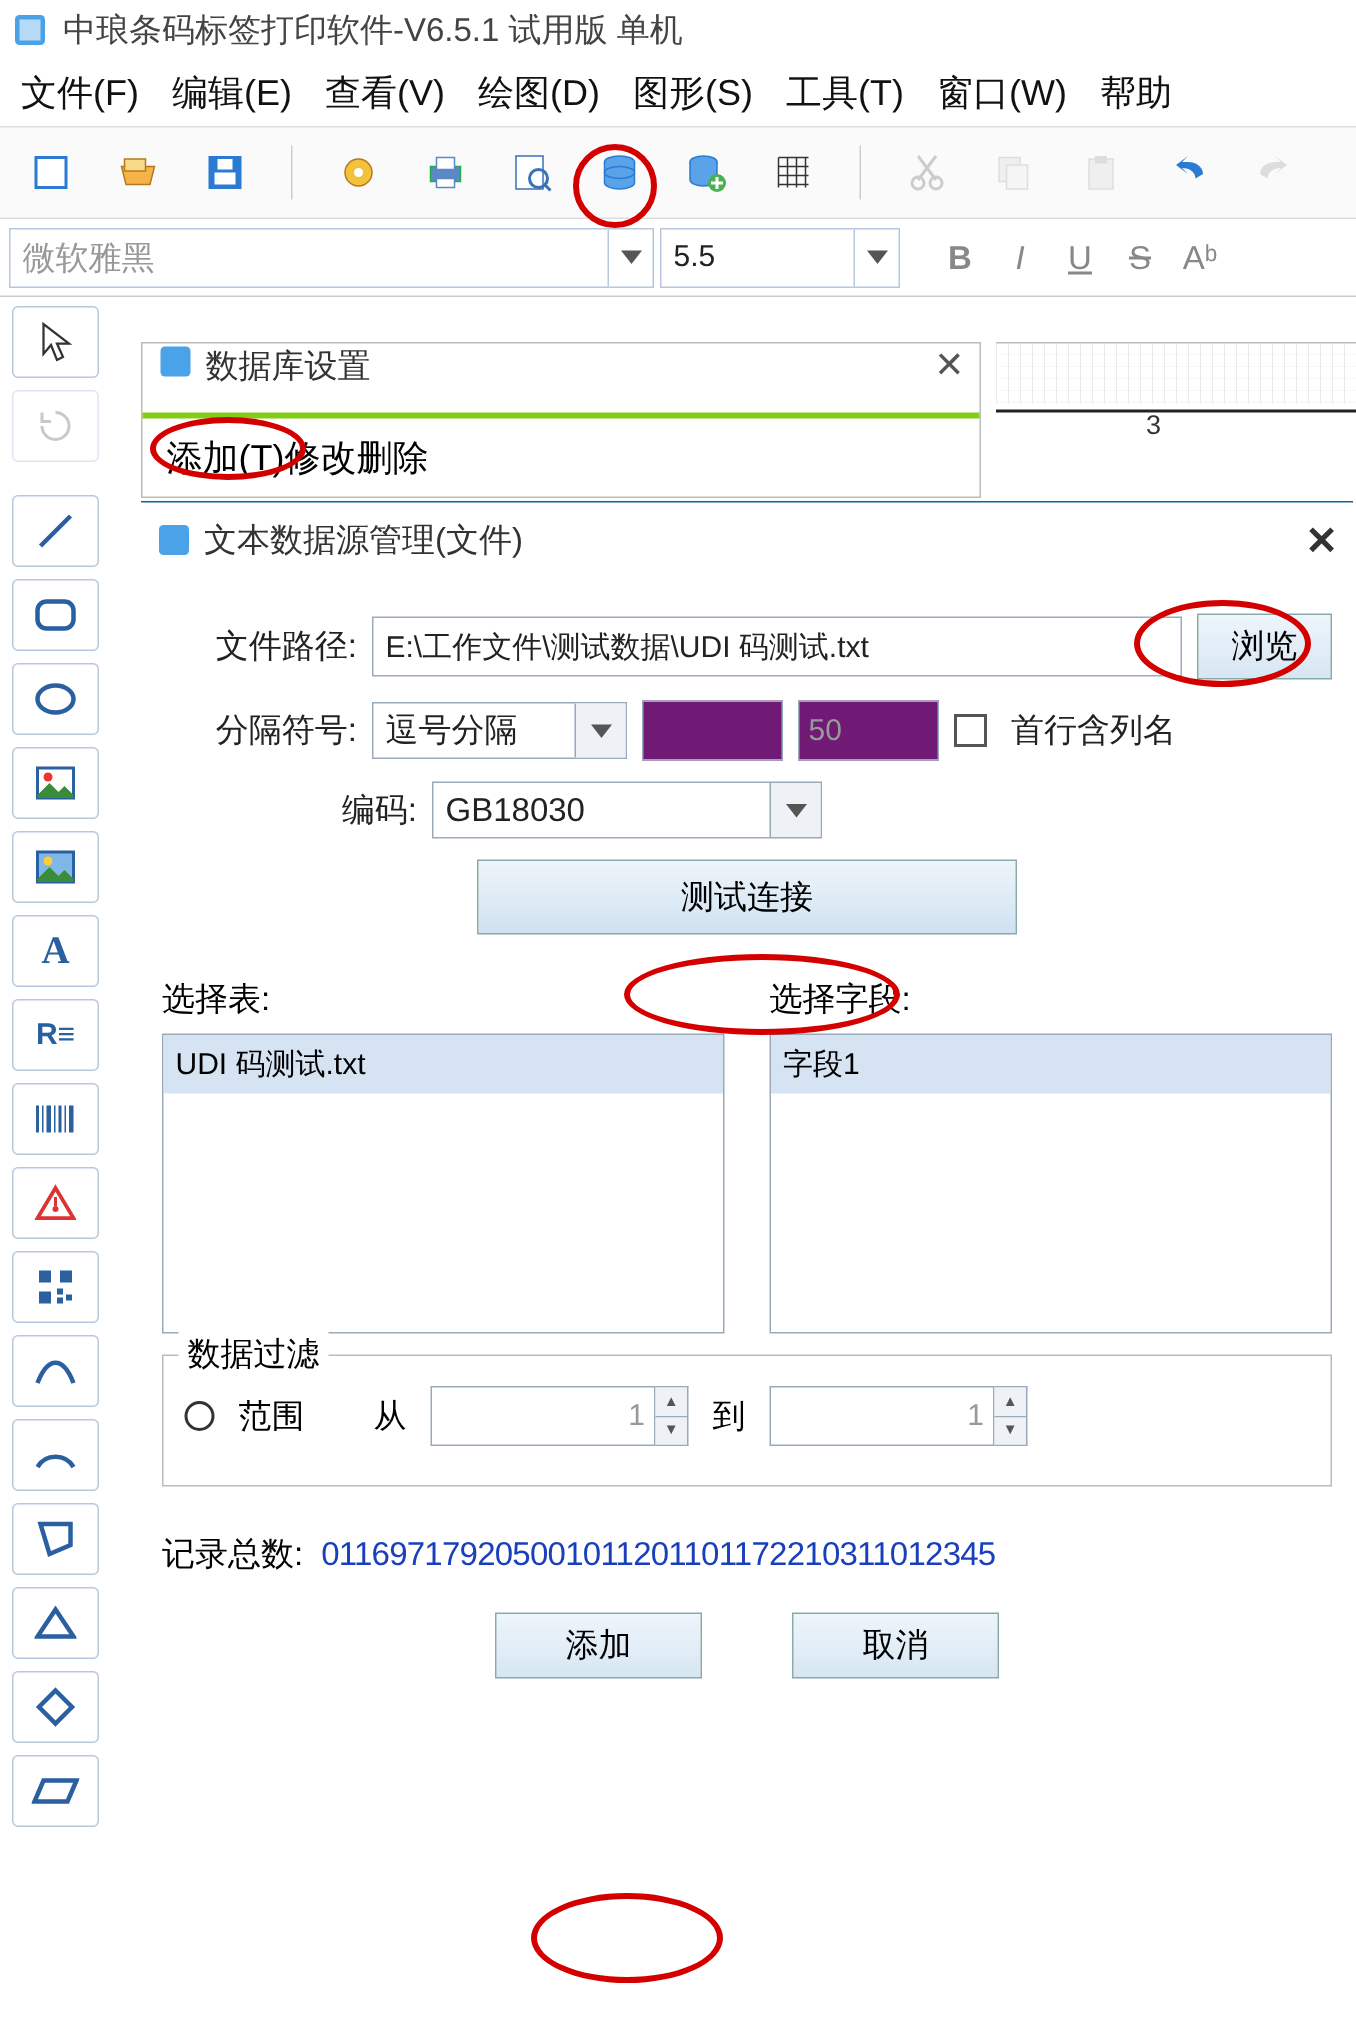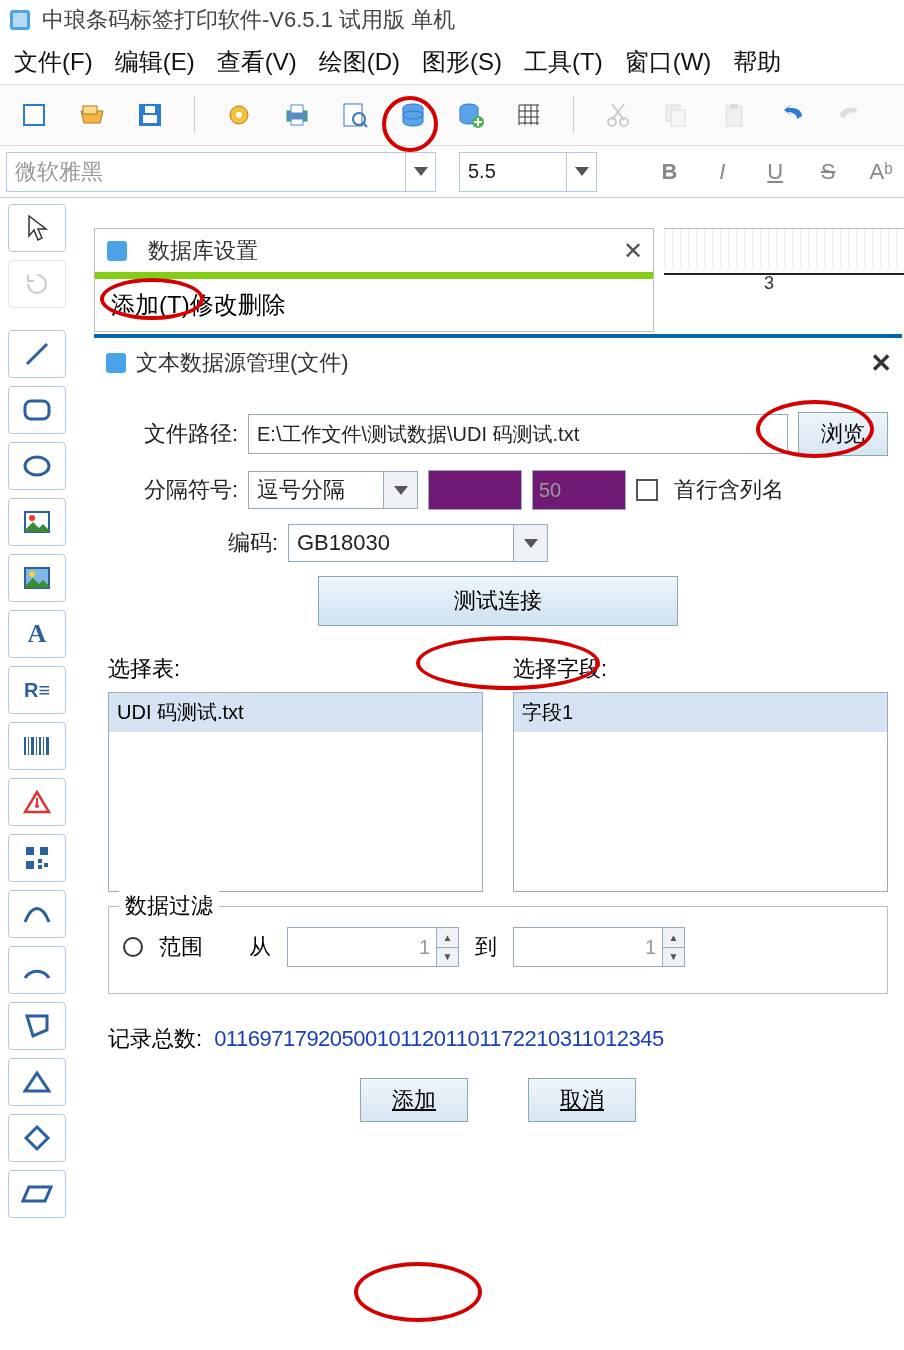--- a/index.html
+++ b/index.html
@@ -13,21 +13,21 @@
 
 .menubar { display: flex; gap: 22px; padding: 6px 14px; font-size: 24px; color: #111; }
 .menubar-item { cursor: default; }
 
 
 .toolbar { display: flex; align-items: center; gap: 26px; padding: 8px 18px; border-top: 1px solid #ddd; border-bottom: 1px solid #ddd; background: #fafafa; height: 62px; }
 .tb-btn { width: 32px; height: 32px; display: flex; align-items: center; justify-content: center; border: none; background: none; }
 .tb-sep { width: 1px; height: 36px; background: #ccc; margin: 0 2px; }
 
 
-.fontrow { display: flex; align-items: center; gap: 19px; padding: 4px 6px; border-bottom: 1px solid #ccc; height: 52px; }
+.fontrow { display: flex; align-items: center; gap: 0; padding: 4px 6px; border-bottom: 1px solid #ccc; height: 52px; }
 .font-combo { flex: 0 0 430px; height: 40px; border: 1px solid #b5c8de; background: #fff; display: flex; align-items: center; padding: 0 8px; color: #999; font-size: 22px; position: relative; }
 .font-combo .dd { position: absolute; right: 0; top: 0; bottom: 0; width: 30px; border-left: 1px solid #b5c8de; display: flex; align-items: center; justify-content: center; }
 .size-combo { width: 160px; height: 40px; border: 1px solid #b5c8de; display: flex; align-items: center; padding: 0 8px; font-size: 20px; color: #222; position: relative; margin-left: 4px;}
 .size-combo .dd { position: absolute; right: 0; top: 0; bottom: 0; width: 30px; border-left: 1px solid #b5c8de; display: flex; align-items: center; justify-content: center; }
 .fmt { color: #888; font-size: 22px; width: 40px; text-align: center; }
 
 
 .main { display: flex; }
 .side { width: 74px; display: flex; flex-direction: column; gap: 4px; padding-top: 6px; align-items: center; }
 .tool { width: 58px; height: 48px; border: 1px solid #b5c8de; border-radius: 4px; background: #fff; display: flex; align-items: center; justify-content: center; }
@@ -35,28 +35,28 @@
 .side-gap { height: 14px; }
 
 
 .canvas-hint { position: absolute; left: 664px; top: 228px; right: 0; height: 90px; border-top: 1px solid #bbb; }
 .canvas-hint .ruler-bg { height: 40px; background: repeating-linear-gradient(90deg,#ccc 0 1px,transparent 1px 8px),repeating-linear-gradient(0deg,#eee 0 1px,transparent 1px 8px); opacity:.4; }
 .canvas-hint .tick { position:absolute; top:44px; left:100px; font-size:18px; color:#333;}
 .canvas-hint .ruler-line { height:2px;background:#222;margin-top:4px;}
 
 
 .dlg-db { position: absolute; left: 94px; top: 228px; width: 560px; background: #fff; border: 1px solid #bbb; }
-.dlg-db-header { display: flex; align-items: center; height: 50px; padding: 0 10px; border-bottom: 7px solid #84cc16; gap: 11px; }
+.dlg-db-header { display: flex; height: 50px; padding: 0 10px; border-bottom: 4px solid #84cc16; }
 .dlg-db-header .x { margin-left: auto; font-size: 24px; color: #555; }
 .dlg-db-header .t { font-size: 22px; color: #333; margin-left: 8px; }
 .dlg-db-menu { display: flex; padding: 10px 16px; font-size: 24px; }
 .dlg-db-menu .mi { }
 
 
-.dlg-ds { position: absolute; left: 94px; top: 334px; right: 2px; bottom: 0; background: #fff; border-top: 4px solid #0369a1; }
+.dlg-ds { position: absolute; left: 94px; top: 334px; right: 2px; bottom: 0; background: #fff; border-top: 1px solid #0369a1; }
 .dlg-ds-header { display: flex; align-items: center; height: 50px; padding: 0 10px; }
 .dlg-ds-header .t { font-size: 22px; color: #333; margin-left: 8px; }
 .dlg-ds-header .x { margin-left: auto; font-size: 26px; color: #333; font-weight: bold; }
 
 .form { padding: 10px 14px 6px 14px; font-size: 22px; color: #222; }
 .row { display: flex; align-items: center; margin: 14px 0; gap: 10px; }
 .lbl { width: 130px; text-align: right; }
 .txt { flex: 1; height: 40px; border: 1px solid #9ab; background: #fff; padding: 4px 8px; font-size: 20px; color: #222; display:flex; align-items:center; }
 .btn { height: 44px; padding: 0 22px; border: 1px solid #8aa; background: linear-gradient(#eef5fb,#d7e6f3); font-size: 22px; color: #000; }
 .combo { height: 38px; border: 1px solid #9ab; display: flex; align-items: center; padding: 0 8px; position: relative; background:#fff;}
@@ -82,21 +82,21 @@
 .spin { display:flex; align-items:center; }
 .spin input { width: 150px; height: 40px; border:1px solid #9ab; text-align:right; padding:0 6px; font-size:20px; color:#999;}
 .spin .ud { width:22px; height:40px; border:1px solid #9ab; border-left:none; display:flex; flex-direction:column;}
 .spin .ud div { flex:1; display:flex;align-items:center;justify-content:center;font-size:10px;background:#eef2f7;color:#555;}
 .spin .ud div:first-child{border-bottom:1px solid #9ab;}
 
 .sample-row { padding: 14px 14px; font-size: 22px; display:flex; gap:12px; align-items:center; }
 .sample-val { color: #1a3fbc; font-size: 22px; letter-spacing: -0.5px; white-space: nowrap; }
 
 .footer { display:flex; justify-content:center; gap: 60px; padding: 10px 0 18px 0; }
-.footer .btn { width: 108px; text-decoration: underline; }
+.footer .btn { width: 138px; }
 
 .red-oval { position: absolute; border: 4px solid #d40000; border-radius: 50%; pointer-events: none; }
 
 .tri-down { width:0;height:0;border-left:7px solid transparent;border-right:7px solid transparent;border-top:9px solid #555; }
 </style>
 </head>
 <body>
 
 <div class="titlebar">
   <svg class="app-icon" viewBox="0 0 24 24">

